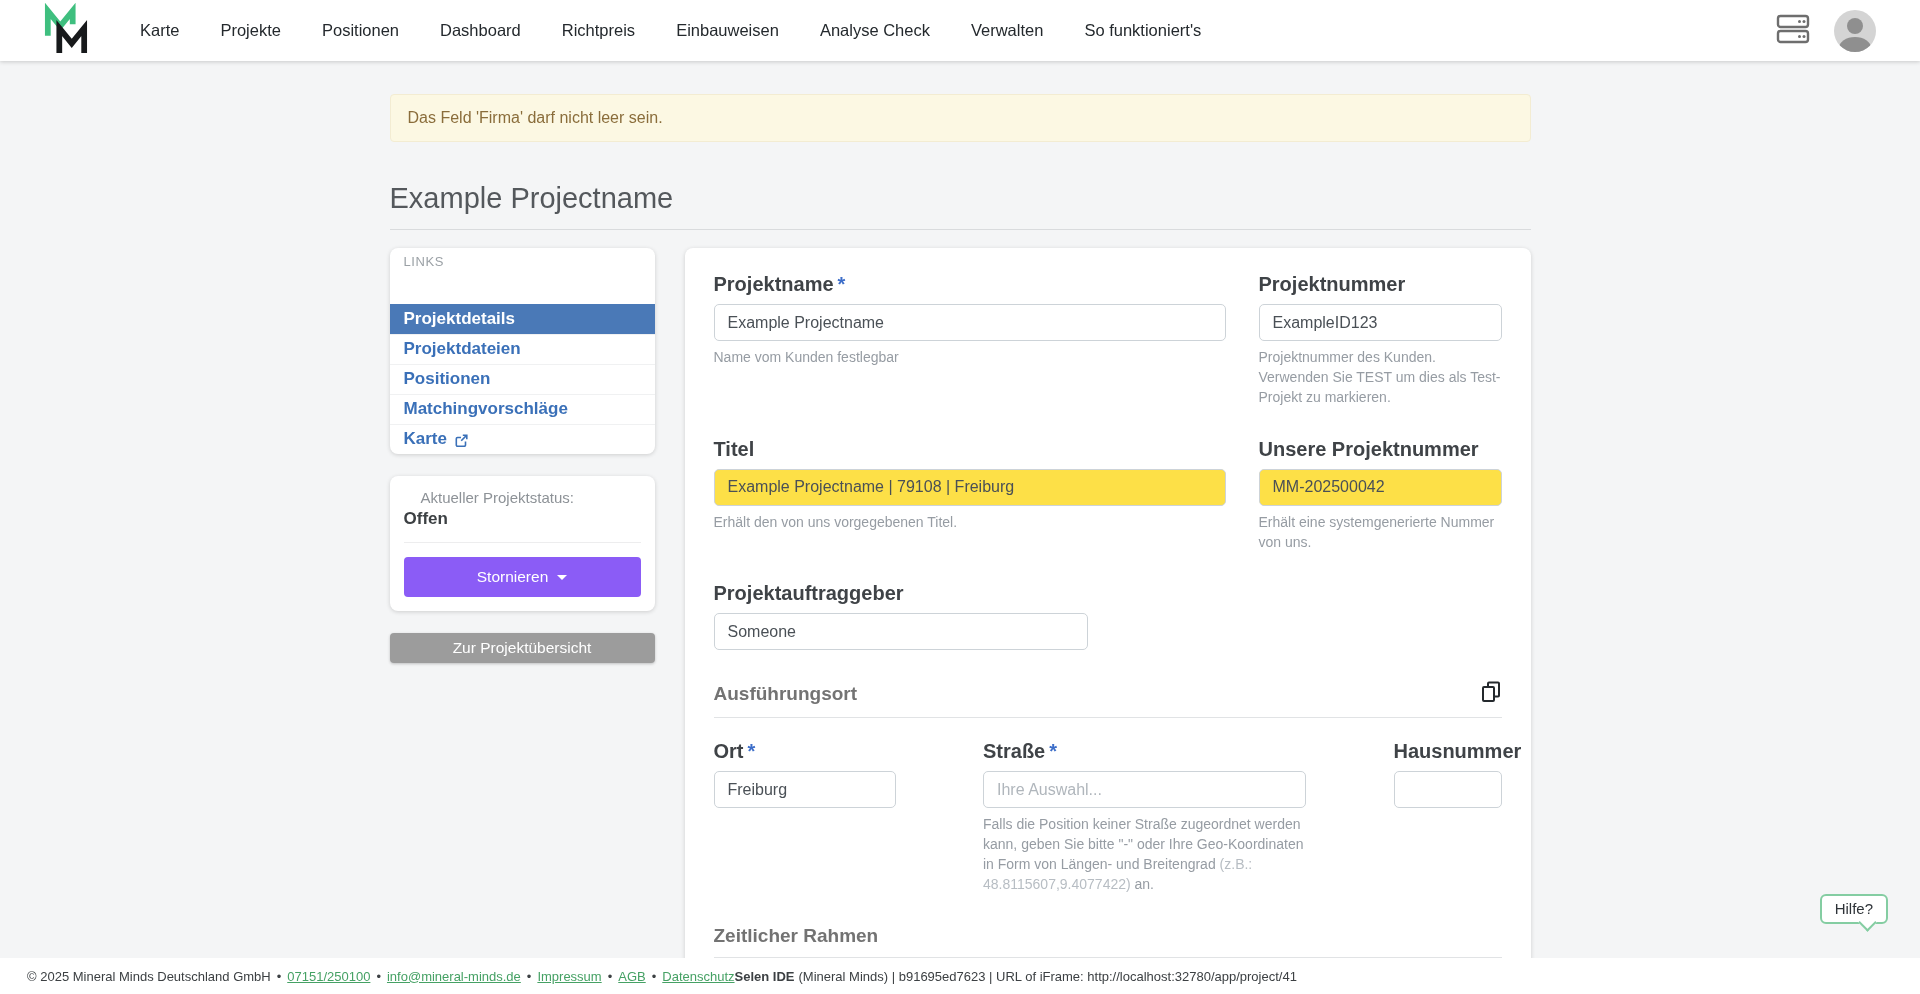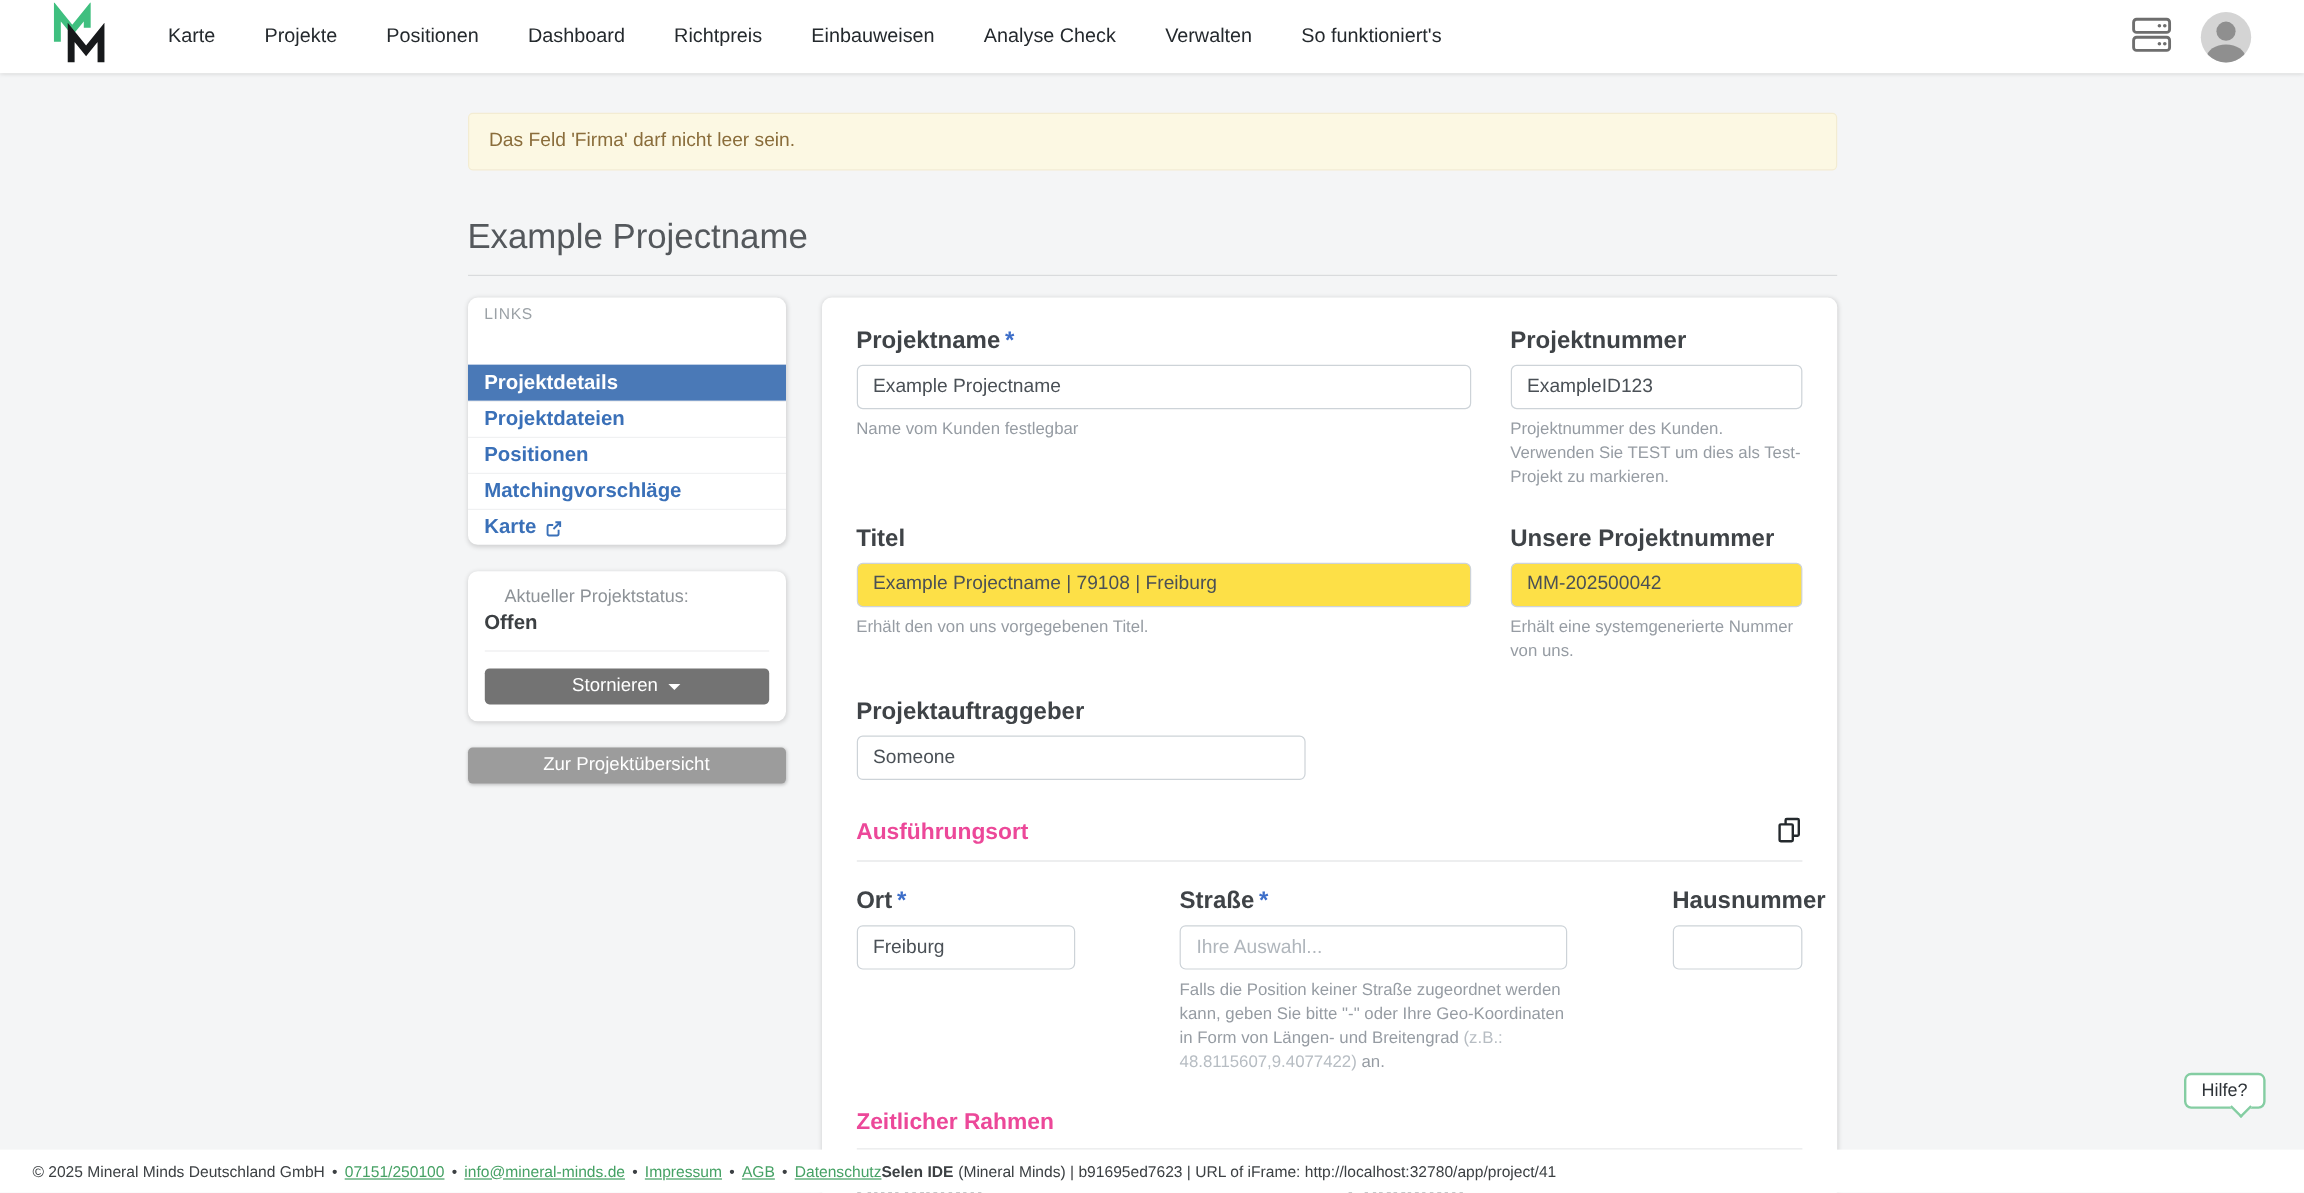--- a/index.html
+++ b/index.html
@@ -50,21 +50,21 @@
   }
   .link-item.active { background:#4a79b7; color:#fff; border-top-color:#4a79b7;margin-top:27px; }
   .ext-icon { display:inline-flex; margin-top:2px; }
 
   .status-card { margin-top:22px; padding:13px 14px 14px; }
   .status-label { font-size:15px; color:#8d9297;margin-left:17px; }
   .status-value { font-size:17px; font-weight:700; color:#3c4043; margin-top:3px; }
   .status-divider { border-top:1px solid #ededee; margin:13px 0 14px; }
   .btn { border:none; border-radius:4px; cursor:pointer; font-family:inherit; }
   .btn-danger {
-    width:100%; height:30px; background:#737373; color:#fff; font-size:15.5px;
+    width:100%; height:40px; background:#8b5cf6; color:#fff; font-size:15.5px;
     display:flex; align-items:center; justify-content:center; gap:9px;
   }
   .caret-down {
     width:0; height:0; border-left:5px solid transparent; border-right:5px solid transparent;
     border-top:5px solid #fff; display:inline-block;
   }
   .btn-gray {
     margin-top:22px; width:100%; height:30px; background:#9c9c9c; color:#fff;
     font-size:15.5px; box-shadow:0 1px 3px rgba(0,0,0,.22);
   }
@@ -87,21 +87,21 @@
   .w-main { width:512px; }
   .w-side { width:243px; }
   .w-half-l { width:374px; }
   .w-half-r { width:379px; }
   .w-ort { width:182px; }
   .w-plz { width:110px; }
   .w-str { width:323px; }
   .w-hnr { width:108px; }
 
   .section-head { display:flex; align-items:center; justify-content:space-between; }
-  .section-title { font-size:19px; font-weight:700; color:#ec4899; }
+  .section-title { font-size:19px; font-weight:700; color:#737373; }
   .section-hr { border:none; border-top:1px solid #e1e3e5; margin:10px 0 22px; }
 
   .select {
     position:relative; display:flex; align-items:center; height:37px;
     border:1px solid #cdd3d8; border-radius:5px; background:#fff; padding:0 13px;
     font-size:16px; color:#4a5056; cursor:pointer;
   }
   .select .sel-caret {
     position:absolute; right:13px; top:16px; width:0; height:0;
     border-left:5px solid transparent; border-right:5px solid transparent; border-top:6px solid #7a8085;

